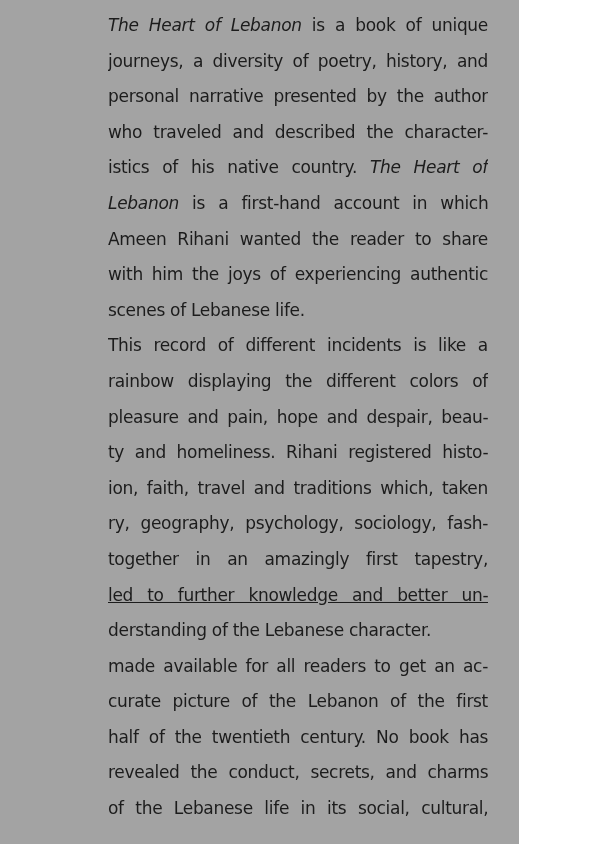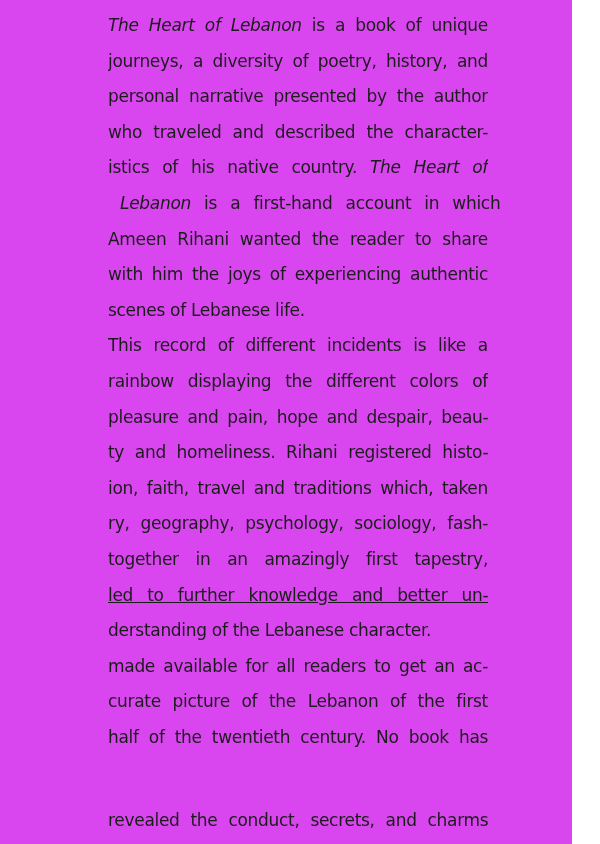--- a/index.html
+++ b/index.html
@@ -10,23 +10,23 @@
     body {
       width: 600px;
       height: 844px;
       overflow: hidden;
       position: relative;
     }
     .page {
       position: absolute;
       left: 0;
       top: 0;
-      width: 572px;
+      width: 519px;
       height: 844px;
-      background: #d946ef;
+      background: #a3a3a3;
     }
     .text-column {
       position: absolute;
       left: 108px;
       top: 8px;
       width: 380px;
       font-family: "DejaVu Sans", sans-serif;
       font-size: 17px;
       color: #1c1c1c;
       letter-spacing: -0.3px;
@@ -54,37 +54,37 @@
 <body>
 
 <div class="page">
   <div class="text-column" id="text-column">
       <div>
         <span class="line" style="display: block; width: 380px; word-spacing: 5px;"><span class="seg italic" style="white-space: pre;">The Heart of Lebanon</span><span class="seg" style="white-space: pre;"> is a book of unique</span></span>
         <span class="line" style="display: block; width: 380px; word-spacing: 4.33333px;"><span class="seg" style="white-space: pre;">journeys, a diversity of poetry, history, and</span></span>
         <span class="line" style="display: block; width: 380px; word-spacing: 4.8px;"><span class="seg" style="white-space: pre;">personal narrative presented by the author</span></span>
         <span class="line" style="display: block; width: 380px; word-spacing: 6px;"><span class="seg" style="white-space: pre;">who traveled and described the character-</span></span>
         <span class="line" style="display: block; width: 380px; word-spacing: 7.71429px;"><span class="seg" style="white-space: pre;">istics of his native country. </span><span class="seg italic" style="white-space: pre;">The Heart of</span></span>
-        <span class="line" style="display: block; width: 380px; word-spacing: 8px; margin-left: 12px;"><span class="seg italic" style="white-space: pre;">Lebanon</span><span class="seg" style="white-space: pre;"> is a first-hand account in which</span></span>
+        <span class="line" style="display: block; width: 380px; word-spacing: 8px;"><span class="seg italic" style="white-space: pre;">Lebanon</span><span class="seg" style="white-space: pre;"> is a first-hand account in which</span></span>
         <span class="line" style="display: block; width: 380px; word-spacing: 5.83333px;"><span class="seg" style="white-space: pre;">Ameen Rihani wanted the reader to share</span></span>
         <span class="line" style="display: block; width: 380px; word-spacing: 3.83333px;"><span class="seg" style="white-space: pre;">with him the joys of experiencing authentic</span></span>
         <span class="line last"><span class="seg" style="white-space: pre;">scenes of Lebanese life.</span></span>
       </div>
       <div>
         <span class="line" style="display: block; width: 380px; word-spacing: 6.71429px;"><span class="seg" style="white-space: pre;">This record of different incidents is like a</span></span>
         <span class="line" style="display: block; width: 380px; word-spacing: 8.6px;"><span class="seg" style="white-space: pre;">rainbow displaying the different colors of</span></span>
         <span class="line" style="display: block; width: 380px; word-spacing: 3.66667px;"><span class="seg" style="white-space: pre;">pleasure and pain, hope and despair, beau-</span></span>
         <span class="line" style="display: block; width: 380px; word-spacing: 5.6px;"><span class="seg" style="white-space: pre;">ty and homeliness. Rihani registered histo-</span></span>
         <span class="line" style="display: block; width: 380px; word-spacing: 3.5px;"><span class="seg" style="white-space: pre;">ion, faith, travel and traditions which, taken</span></span>
         <span class="line" style="display: block; width: 380px; word-spacing: 5.75px;"><span class="seg" style="white-space: pre;">ry, geography, psychology, sociology, fash-</span></span>
         <span class="line" style="display: block; width: 380px; word-spacing: 7.2px;"><span class="seg" style="white-space: pre;">together in an amazingly first tapestry,</span></span>
         <span class="line" style="display: block; width: 380px; word-spacing: 9px;"><span class="seg" style="white-space: pre; text-decoration: underline;">led to further knowledge and better un-</span></span>
         <span class="line last"><span class="seg" style="white-space: pre;">derstanding of the Lebanese character.</span></span>
       </div>
       <div>
         <span class="line" style="display: block; width: 380px; word-spacing: 3.125px;"><span class="seg" style="white-space: pre;">made available for all readers to get an ac-</span></span>
         <span class="line" style="display: block; width: 380px; word-spacing: 6.57143px;"><span class="seg" style="white-space: pre;">curate picture of the Lebanon of the first</span></span>
         <span class="line" style="display: block; width: 380px; word-spacing: 5px;"><span class="seg" style="white-space: pre;">half of the twentieth century. No book has</span></span>
-        <span class="line" style="display: block; width: 380px; word-spacing: 5.8px; margin-top: 48px;"><span class="seg" style="white-space: pre;">revealed the conduct, secrets, and charms</span></span>
+        <span class="line" style="display: block; width: 380px; word-spacing: 5.8px;"><span class="seg" style="white-space: pre;">revealed the conduct, secrets, and charms</span></span>
         <span class="line" style="display: block; width: 380px; word-spacing: 6.42857px;"><span class="seg" style="white-space: pre;">of the Lebanese life in its social, cultural,</span></span>
       </div>
     </div>
 </div>
 
 </body></html>

